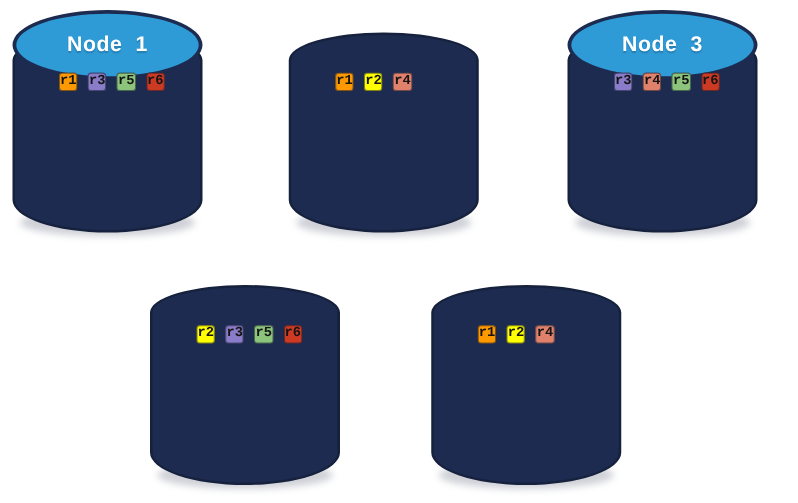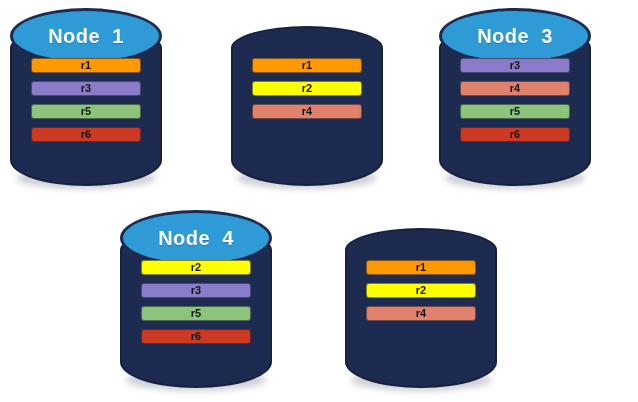--- a/index.html
+++ b/index.html
@@ -63,58 +63,59 @@
     background: #2e9ad6;
     border: 3px solid #1c2b4f;
     border-radius: 50%;
     display: flex;
     align-items: center;
     justify-content: center;
   }
 
   .node-label {
     color: #ffffff;
-    font-size: 20px;
+    font-size: 17px;
     font-weight: bold;
     letter-spacing: 0.5px;
     white-space: pre;
     text-shadow: 0 1px 1px rgba(0,0,0,0.18);
   }
 
   
   .replicas {
     position: absolute;
     left: 0;
     top: 50px;
     width: 100%;
-    padding: 0 21px;
+    padding: 0 37px;
     box-sizing: border-box;
     display: flex;
-    flex-direction: column;
+    flex-direction: row;
     gap: 8px;
+    font-family: Liberation Mono, monospace;
   }
 
   .replica {
     height: 15px;
     border-radius: 3px;
     border: 1px solid rgba(20, 28, 50, 0.55);
     box-sizing: border-box;
     display: flex;
     align-items: center;
     justify-content: center;
     font-size: 11px;
     font-weight: bold;
     color: #141414;
     line-height: 1;
   }
 
   
   #node-1 { left: 10px;  top: 8px;  }
   #node-2 { left: 231px; top: 8px;  }
-  #node-3 { left: 439px; top: 8px;  }
+  #node-3 { left: 454px; top: 8px;  }
   #node-4 { left: 120px; top: 210px; }
   #node-5 { left: 345px; top: 210px; }
 </style>
 </head>
 <body style="background: rgb(255, 255, 255);">
 
 <div class="diagram">
 
   <div class="node" id="node-1">
     <div class="cyl-shadow"></div>
@@ -172,23 +173,20 @@
         </div>
         <div class="replica" style="background: rgb(204, 58, 36);">
           <span>r6</span>
         </div>
       </div>
   </div>
 
   <div class="node" id="node-4">
     <div class="cyl-shadow"></div>
     <div class="cyl-body"></div>
-    <div class="cyl-top">
-      <span class="node-label">Node  4</span>
-    </div>
     <div class="replicas">
         <div class="replica" style="background: rgb(255, 255, 0);">
           <span>r2</span>
         </div>
         <div class="replica" style="background: rgb(138, 124, 200);">
           <span>r3</span>
         </div>
         <div class="replica" style="background: rgb(140, 196, 124);">
           <span>r5</span>
         </div>

